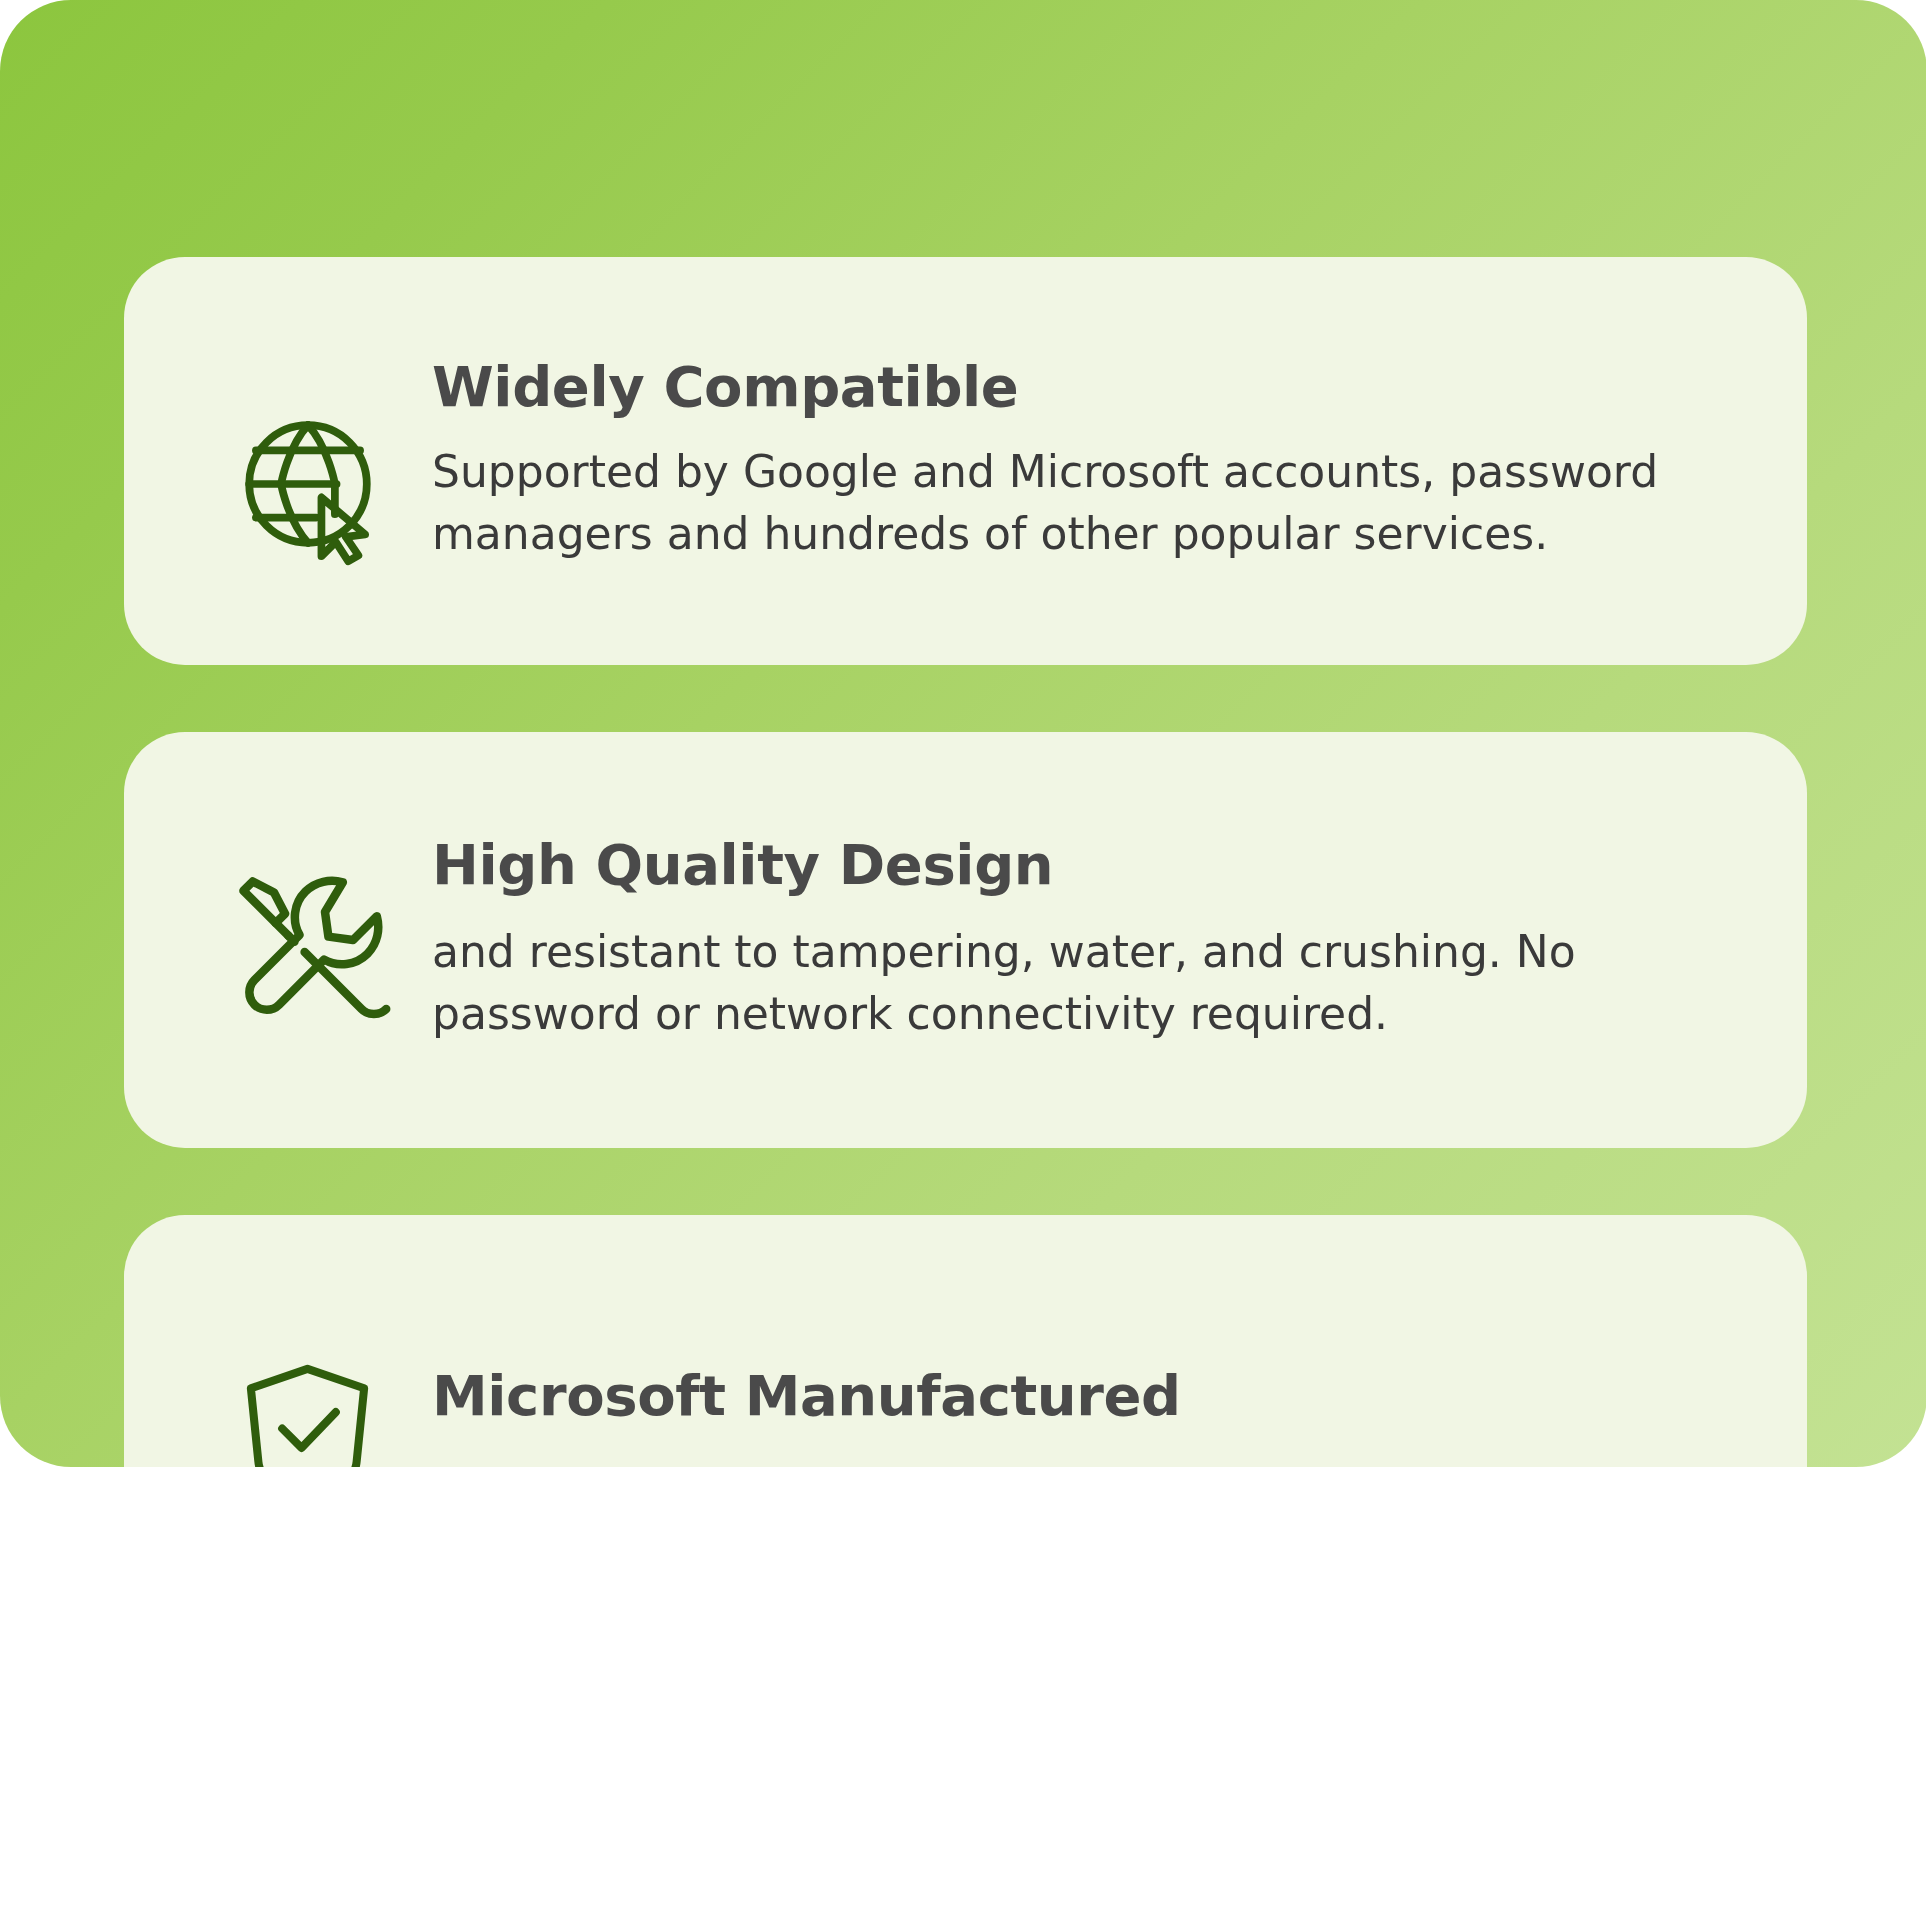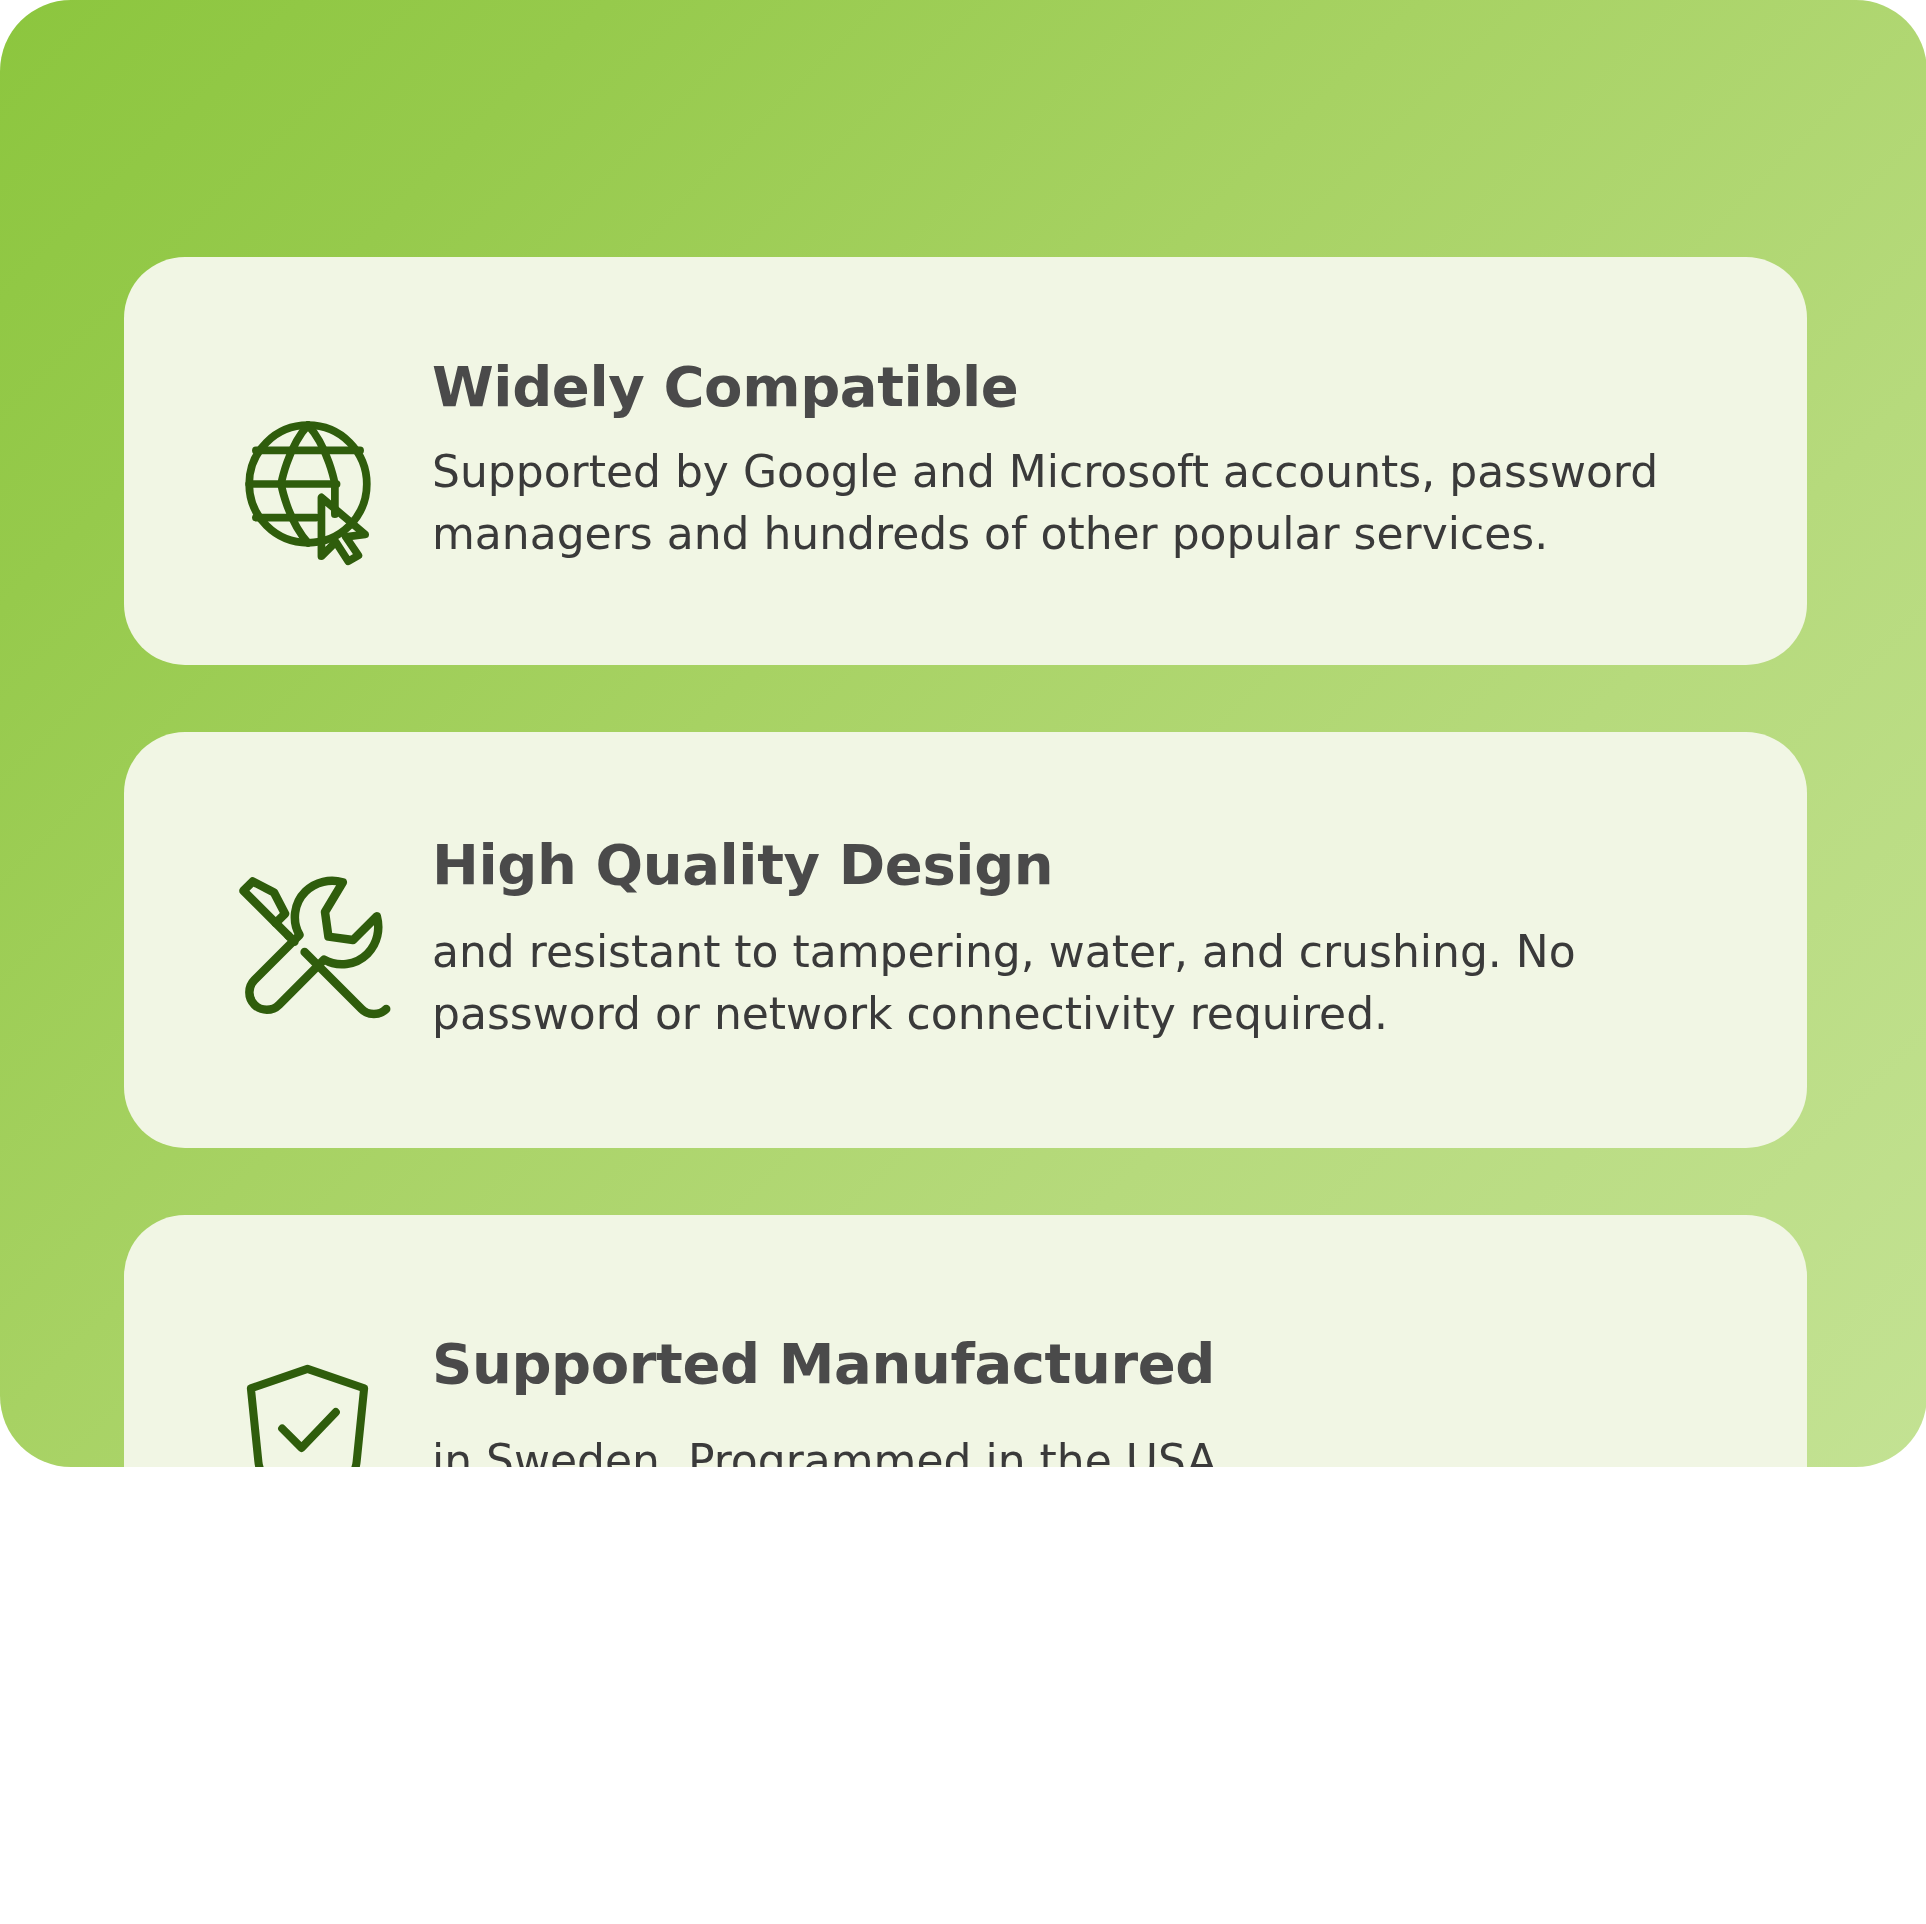--- a/index.html
+++ b/index.html
@@ -135,20 +135,19 @@
     </div>
 
     <div class="card card-3">
       <div class="icon-wrap">
         <svg width="149" height="149" viewBox="0 0 100 100" fill="none" stroke="#2F5D0C" stroke-width="5.4" stroke-linecap="round" stroke-linejoin="round">
           <path d="M50 10 L88 23 L83 72 C82 85 68 92 50 92 C32 92 18 85 17 72 L12 23 Z"></path>
           <path d="M33 50 L46 63 L69 39"></path>
         </svg>
       </div>
       <div class="card-text">
-        <div class="card-title">Supported Manufactured</div>
-        <div class="card-body">in Sweden. Programmed in the USA.</div>
+        <div class="card-title">Microsoft Manufactured</div>
       </div>
     </div>
 
   </div>
 </div>
 
 
 </body></html>

